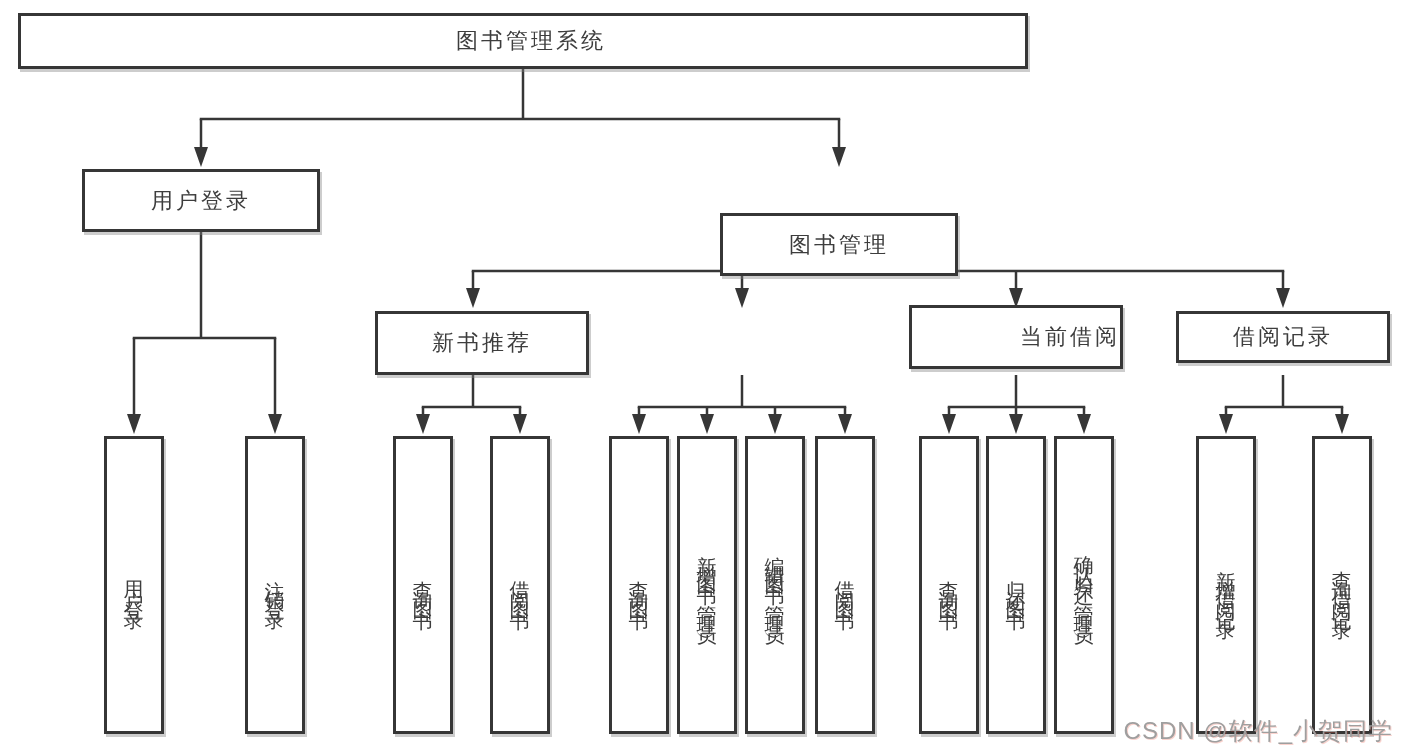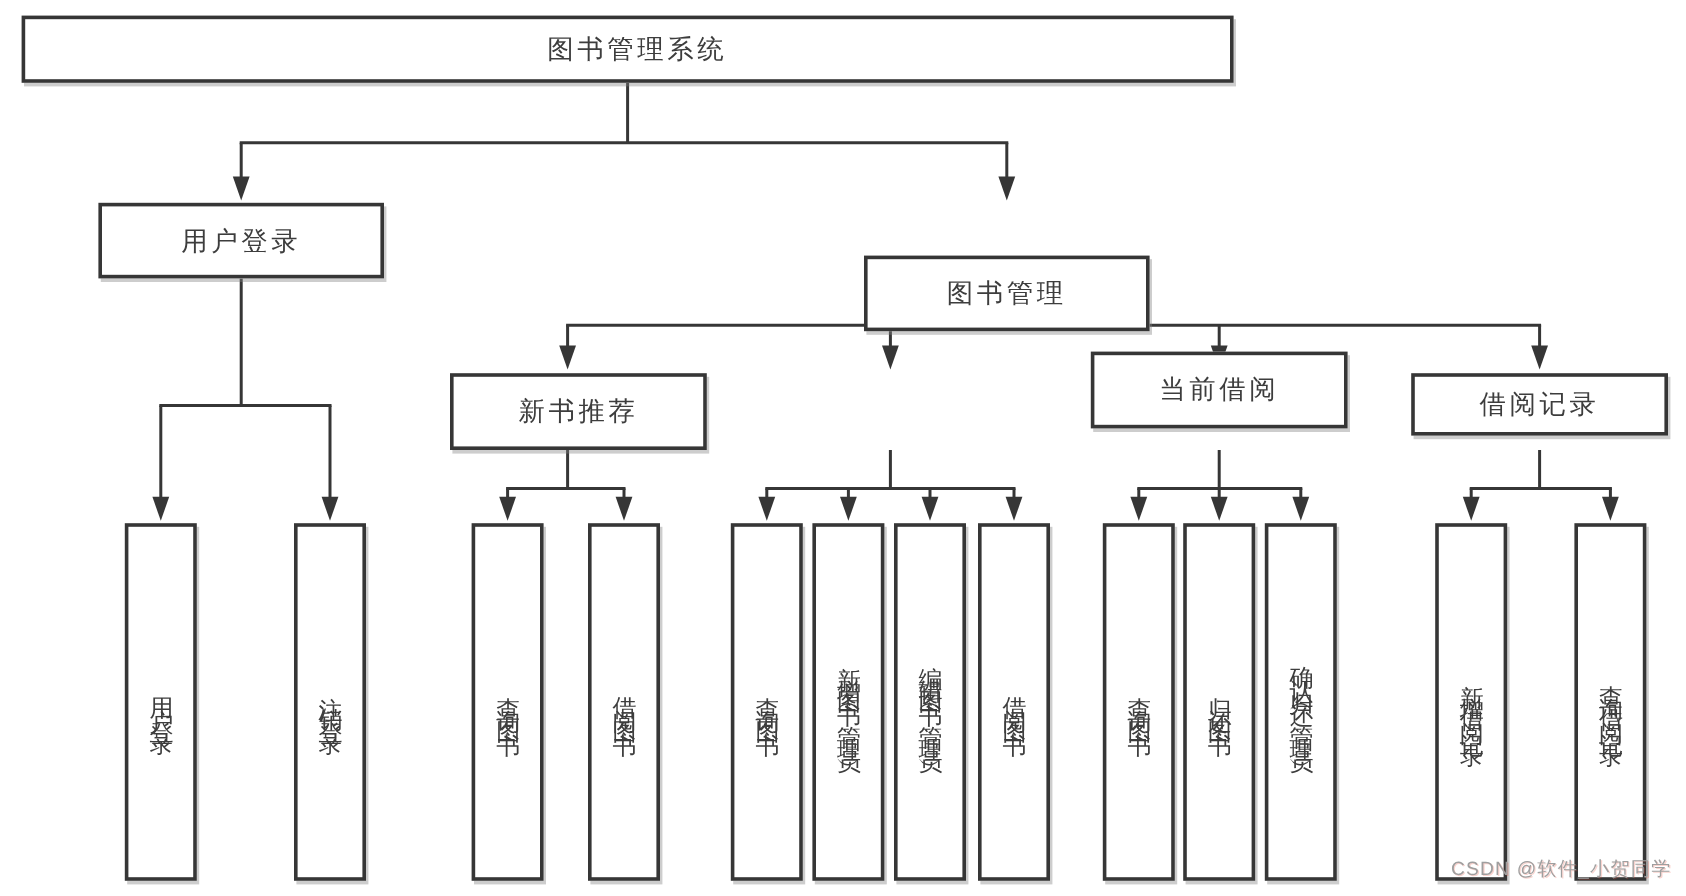--- a/index.html
+++ b/index.html
@@ -37,22 +37,22 @@
   .leaf .vtext{
     writing-mode:vertical-rl;
     text-orientation:mixed;
     font-size:20px;
     line-height:1.1;
     letter-spacing:10px;
     color:var(--text);
   }
   #watermark{
     position:absolute;
-    right:12px;bottom:12px;
-    font-size:16px;
+    right:12px;bottom:0;
+    font-size:24px;
     letter-spacing:1px;
     color:var(--watermark);
     text-shadow:1px 1px 0 rgba(234,80,60,0.25);
     white-space:nowrap;
   }
 </style>
 </head>
 <body>
 
 <div id="canvas">
@@ -130,21 +130,21 @@
   <div class="box hbox" style="left:82px;top:169px;width:238px;height:63px;">
     <span>用户登录</span>
   </div>
   <div class="box hbox" style="left:720px;top:169px;width:238px;height:63px;margin-top:44px;">
     <span>图书管理</span>
   </div>
 
   <div class="box hbox" style="left:375px;top:311px;width:214px;height:64px;">
     <span>新书推荐</span>
   </div>
-  <div class="box hbox" style="left:909px;top:293px;width:214px;height:64px;">
+  <div class="box hbox" style="left:909px;top:305px;width:214px;height:64px;justify-content:flex-end;">
     <span>当前借阅</span>
   </div>
   <div class="box hbox" style="left:1176px;top:311px;width:214px;height:52px;">
     <span>借阅记录</span>
   </div>
 
   <div class="box leaf" style="left:104px;top:436px;width:60px;height:298px;">
     <span class="vtext">用户登录</span>
   </div>
   <div class="box leaf" style="left:245px;top:436px;width:60px;height:298px;">

